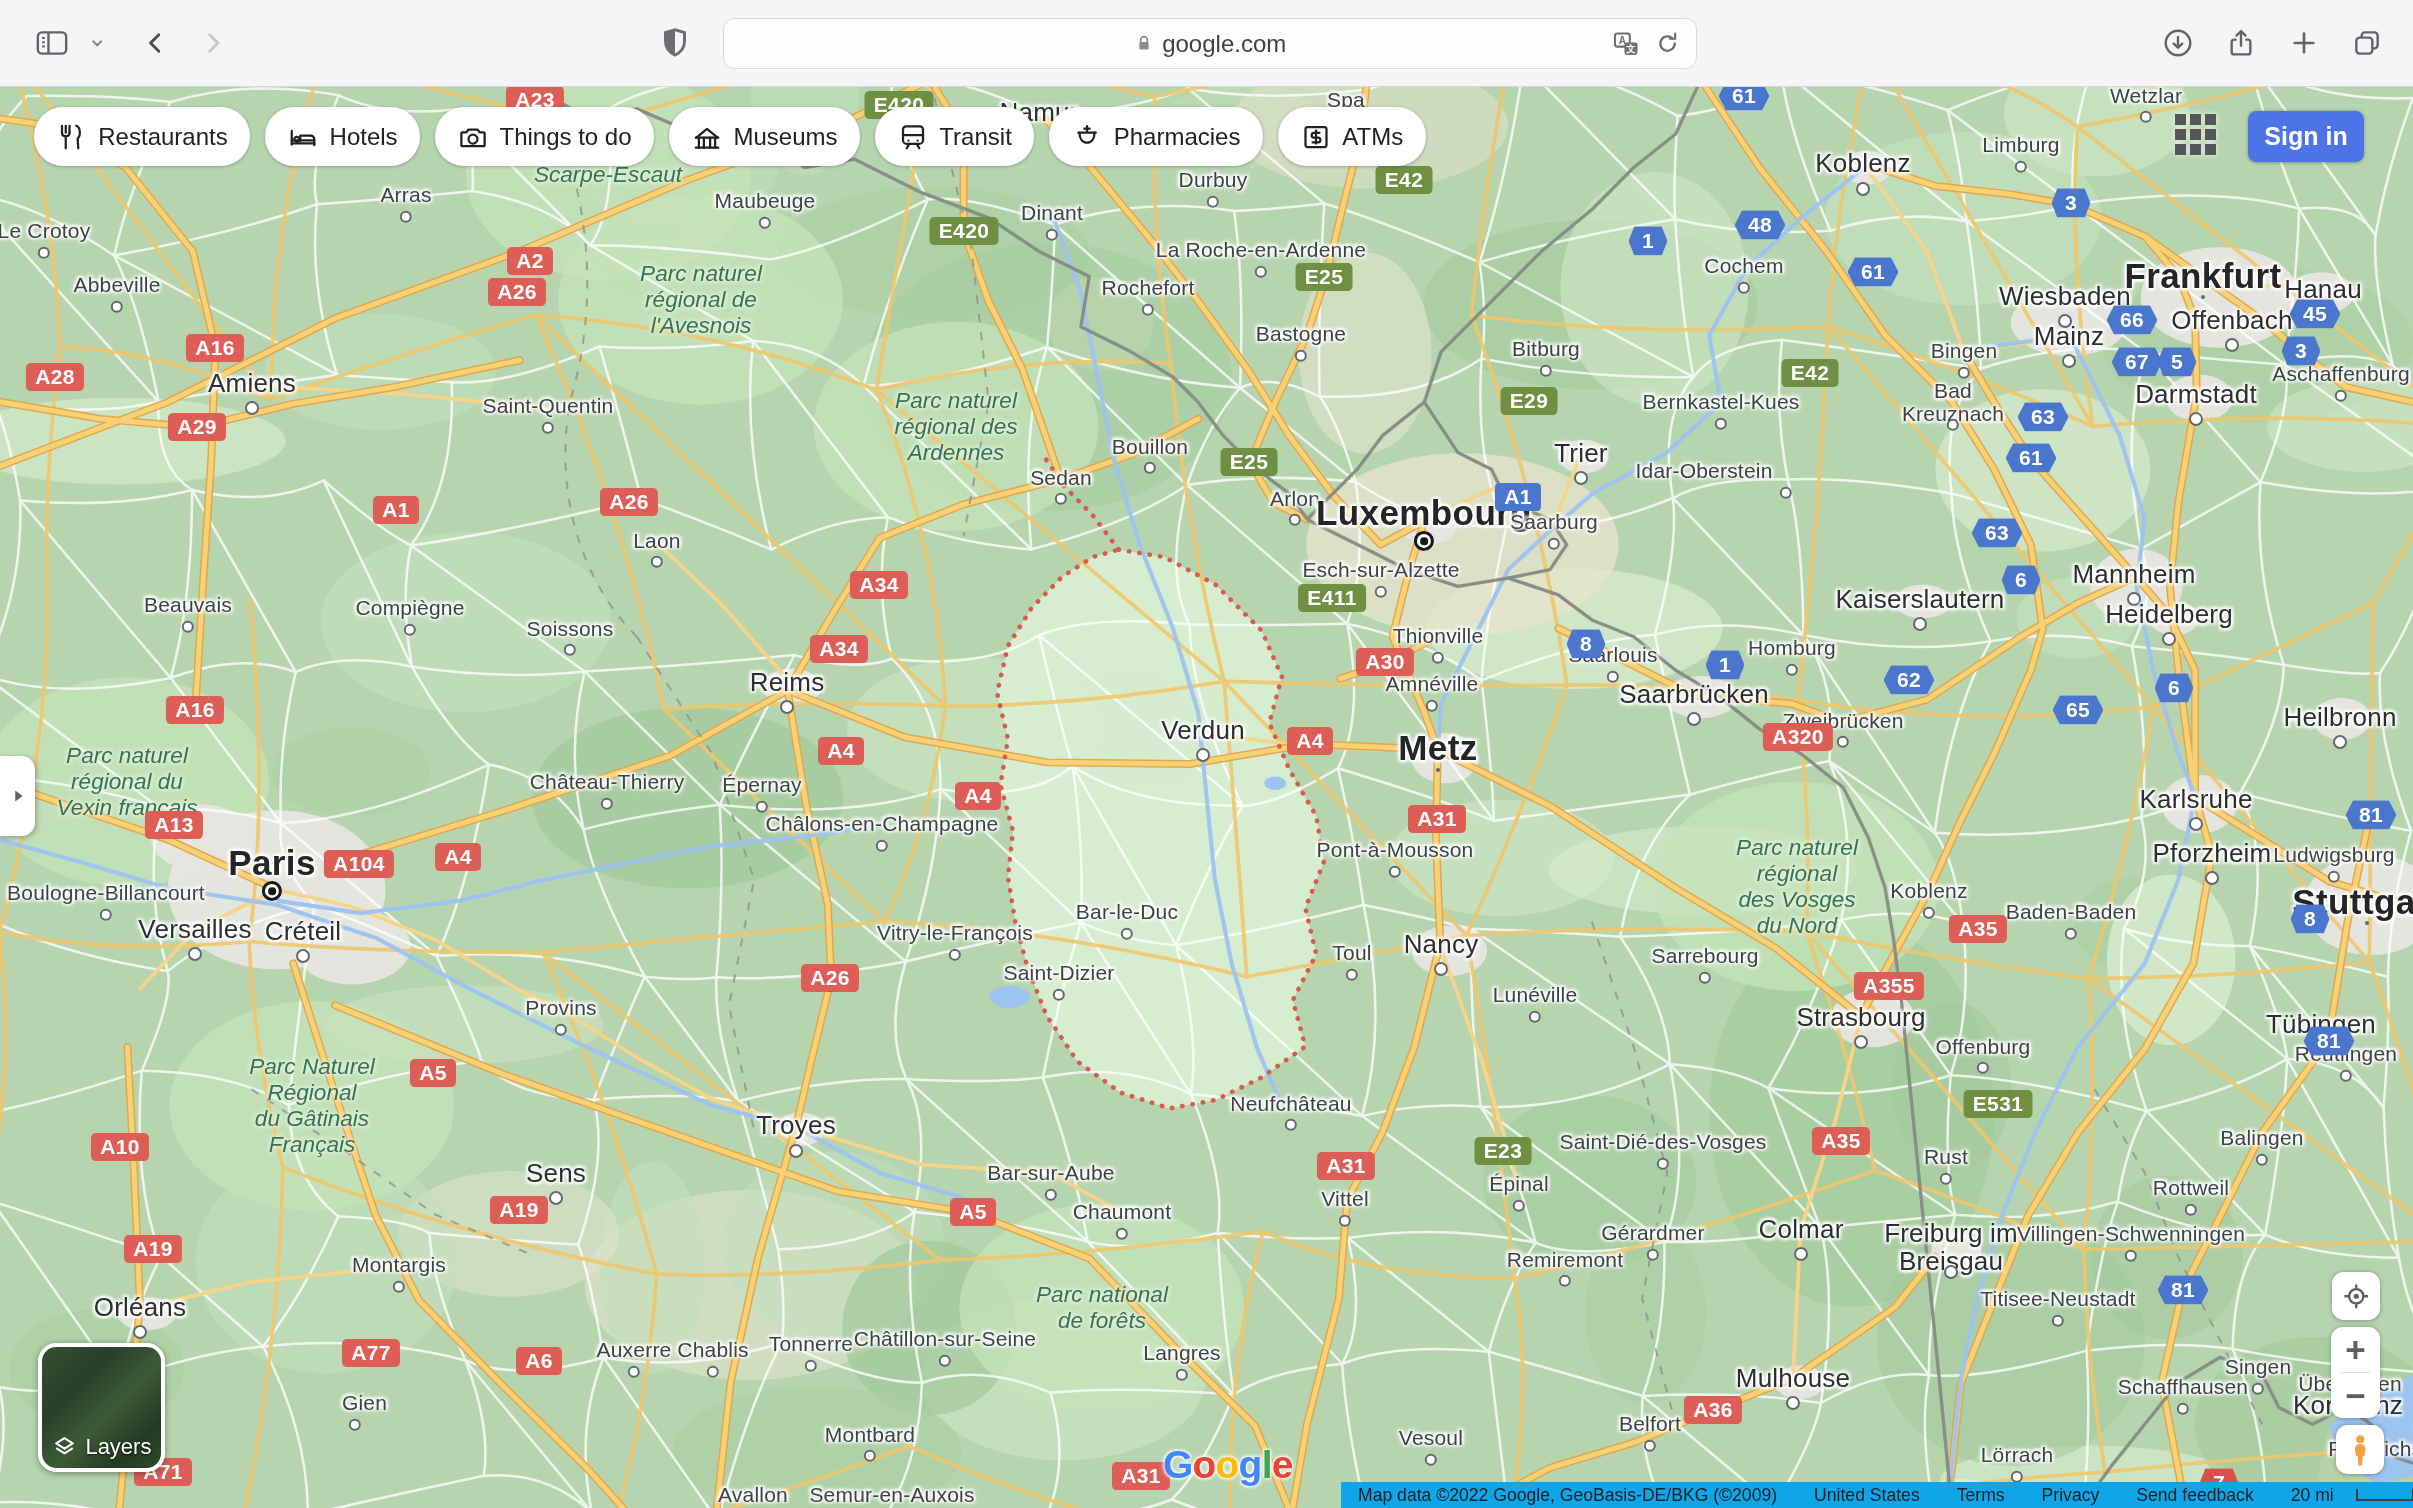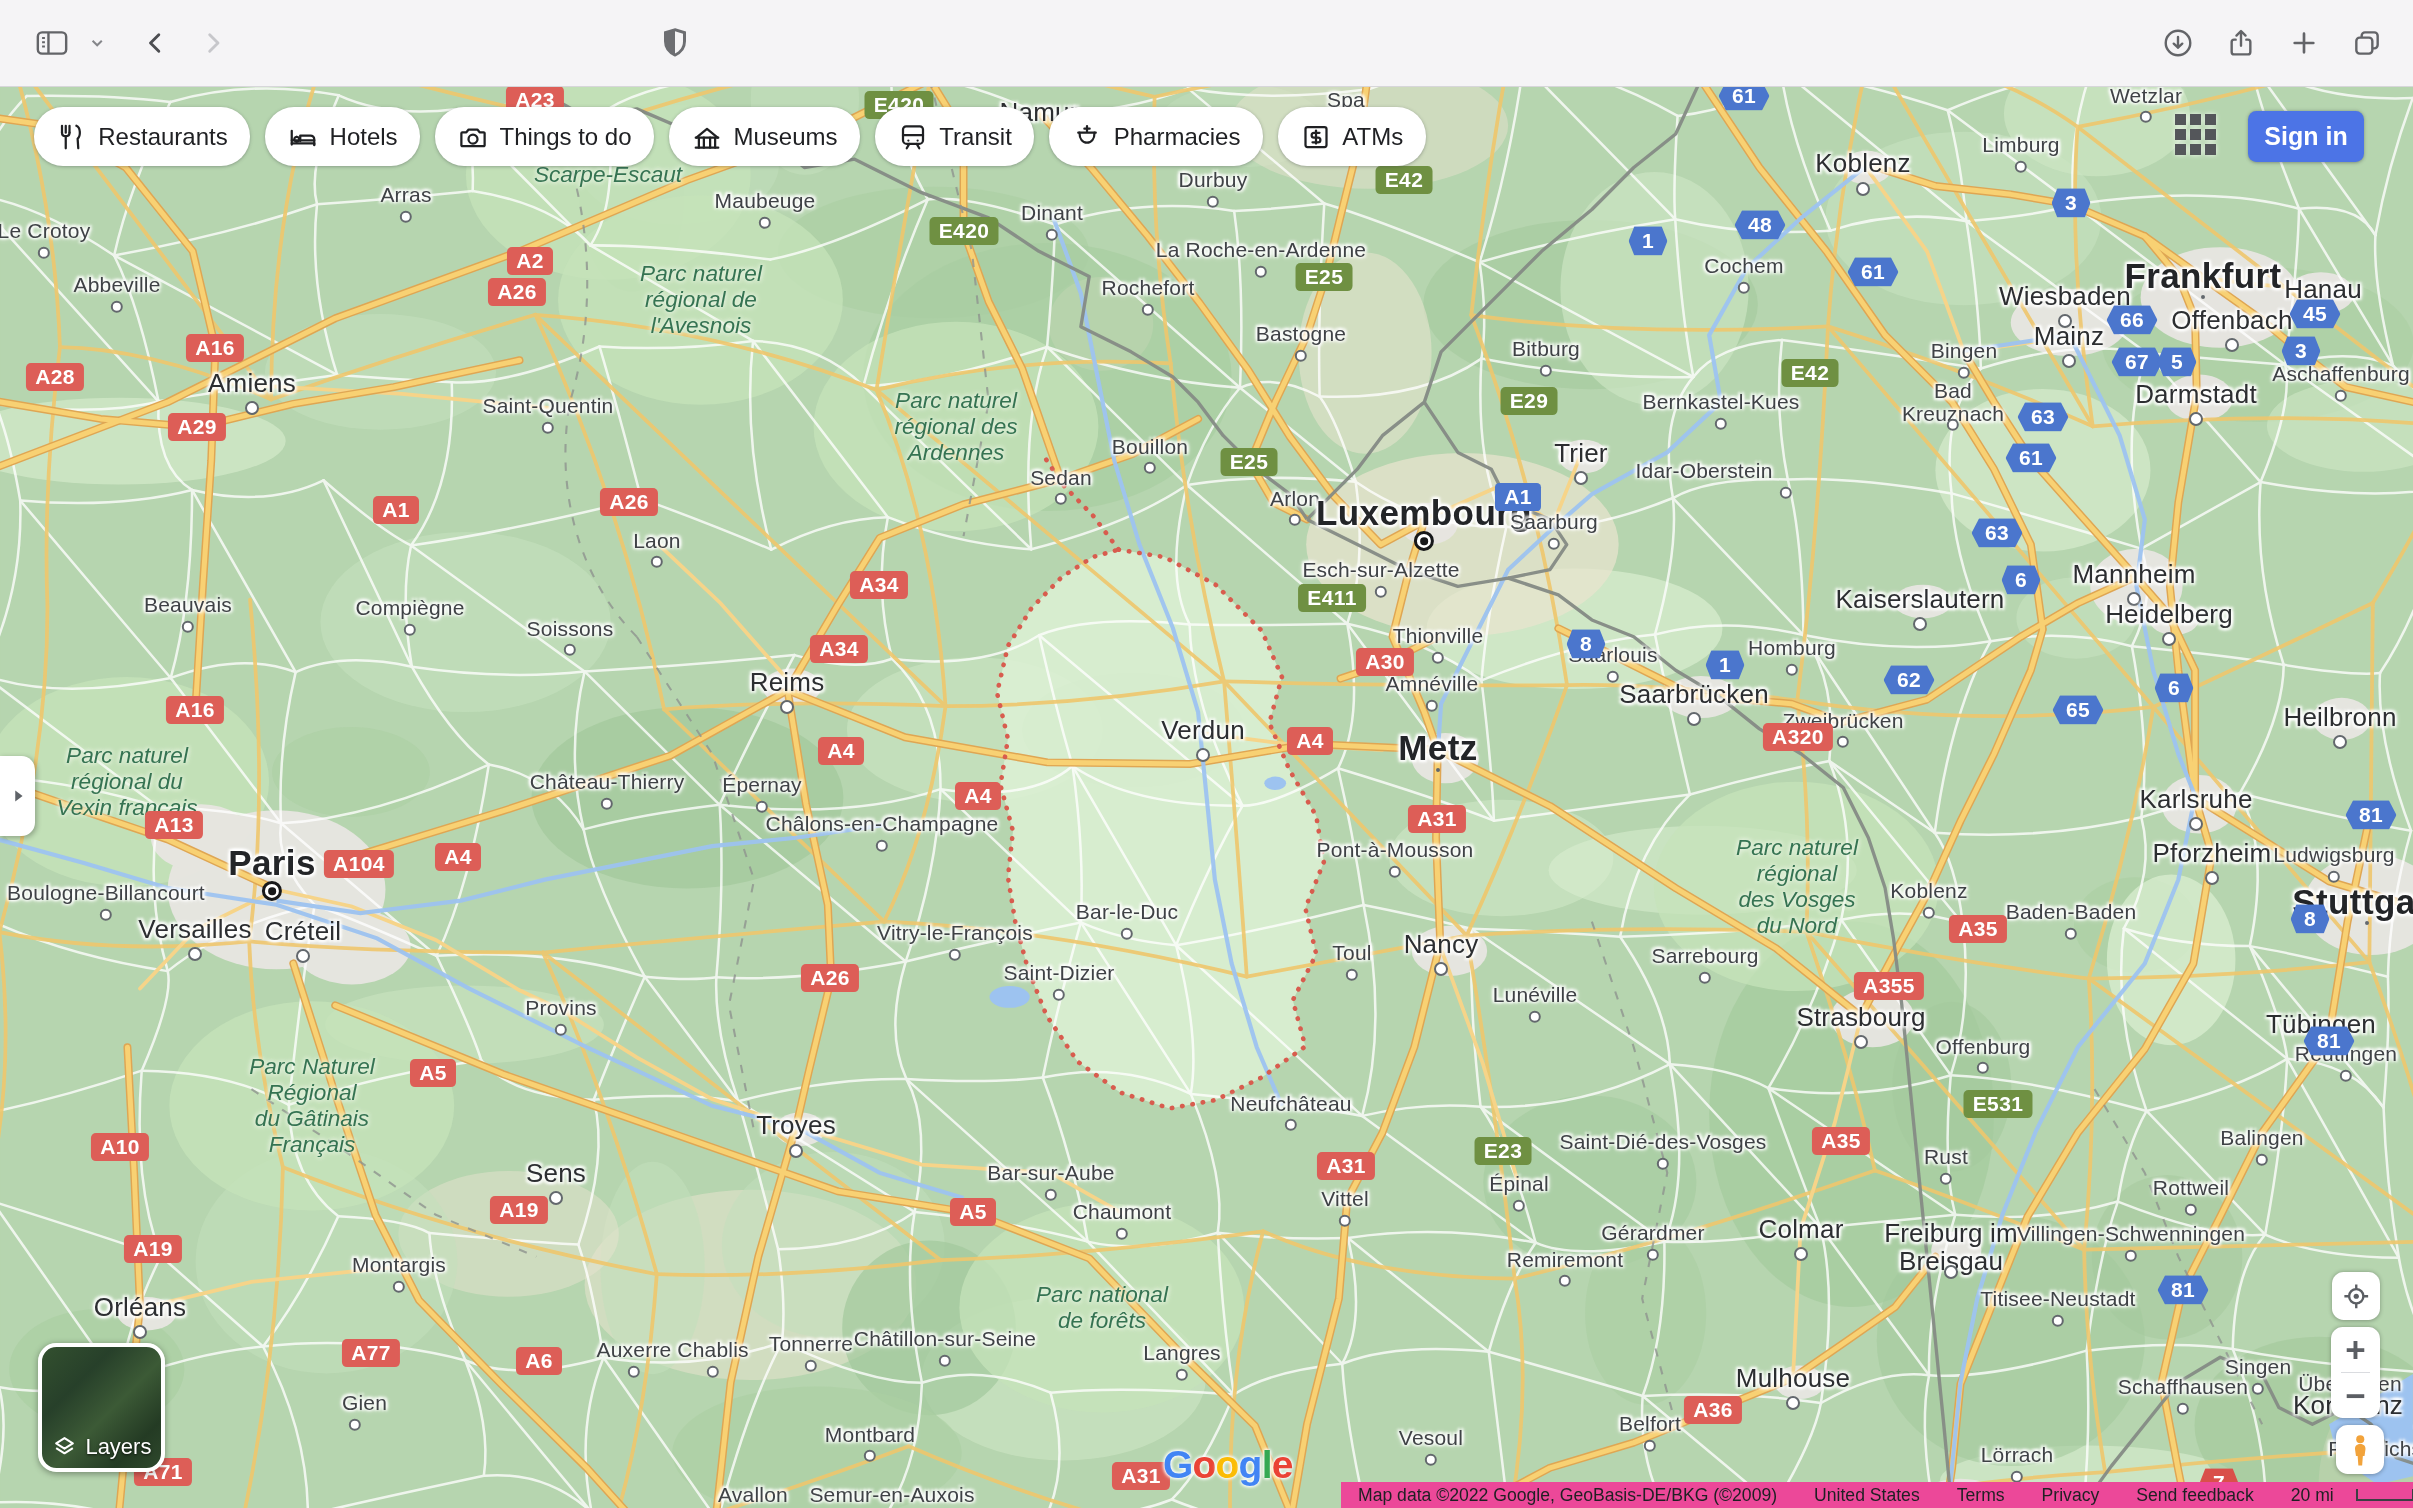--- a/index.html
+++ b/index.html
@@ -60,21 +60,21 @@
   .ctrl{position:absolute;background:#fff;border-radius:11.7px;box-shadow:0 0.8px 4.2px rgba(0,0,0,.3);z-index:40;
     display:flex;align-items:center;justify-content:center;color:#606368;cursor:pointer;}
   #loc-btn{left:2332px;top:1272px;width:48px;height:48px;}
   #zoom-pill{left:2331px;top:1327px;width:49px;height:91px;flex-direction:column;justify-content:space-between;padding:5px 0;box-sizing:border-box;}
   .zbtn{width:100%;text-align:center;font-size:35px;font-weight:700;color:#5b5e63;line-height:1;cursor:pointer;}
   #zoom-div{width:28.5px;height:0.8px;background:#dadce0;}
   #pegman{left:2336px;top:1425px;width:48px;height:49px;}
   
   #glogo{position:absolute;left:1163px;top:1443px;z-index:30;font-size:39px;font-weight:700;letter-spacing:-0.8px;
     text-shadow:0 0 3.4px #fff,0 0 3.4px #fff,0 0 5px #fff;cursor:pointer;}
-  #attrib{position:absolute;left:1341px;top:1482px;width:1073px;height:26px;background:#ec4899;z-index:35;
+  #attrib{position:absolute;left:1341px;top:1482px;width:1073px;height:26px;background:#0ea5e9;z-index:35;
     display:flex;align-items:center;gap:37px;padding-left:17px;box-sizing:border-box;
     font-size:17.6px;color:#1f2023;white-space:nowrap;}
   #attrib .lnk{cursor:pointer}
   #scalebar{width:120px;height:10px;border-left:2.5px solid #3c3f43;border-right:2.5px solid #3c3f43;
     border-bottom:2.5px solid #3c3f43;margin-left:-15px;}
 </style>
 </head>
 <body>
 
 <div id="map">
@@ -1228,20 +1228,39 @@
         <path d="M9 5l7 7-7 7"></path>
       </svg>
   </span>
   <span class="ticon" style="left:660px">
     <svg width="30" height="34" viewBox="0 0 24 26">
       <path d="M12 2l8 2.4v7.2c0 5.6-3.2 9.2-8 11.4-4.8-2.2-8-5.8-8-11.4V4.4z" fill="#6d6e72"></path>
       <path d="M12 3.6v17.8c3.8-2 6.4-5 6.4-9.8V5.5z" fill="#f5f4f6"></path>
       <path d="M12 2l8 2.4v7.2c0 5.6-3.2 9.2-8 11.4-4.8-2.2-8-5.8-8-11.4V4.4z" fill="none" stroke="#6d6e72" stroke-width="1.6"></path>
     </svg>
   </span>
+  <div id="url-pill">
+    <svg width="20" height="23.5" viewBox="0 0 24 24">
+      <path d="M8 10V7.5a4 4 0 0 1 8 0V10" fill="none" stroke="#8b8c90" stroke-width="2"></path>
+      <rect x="6.4" y="10" width="11.2" height="9" rx="1.6" fill="#8b8c90"></rect>
+    </svg>
+    <span>google.com</span>
+    <span class="right">
+      <svg width="28.5" height="28.5" viewBox="0 0 24 24" style="font-size:29px">
+        <rect x="2.5" y="3" width="12.5" height="11" rx="2" fill="none" stroke="#6d6e72" stroke-width="1.7"></rect>
+        <text x="8.7" y="11.6" text-anchor="middle" font-size="8.5" font-weight="bold" fill="#6d6e72" font-family="Liberation Sans,sans-serif">A</text>
+        <rect x="10.5" y="10.5" width="11" height="10.5" rx="2" fill="#6d6e72"></rect>
+        <text x="16" y="18.3" text-anchor="middle" font-size="8" font-weight="bold" fill="#fdfdfe" font-family="Liberation Sans,sans-serif">文</text>
+      </svg>
+      <svg width="27" height="27" viewBox="0 0 24 24" fill="none" stroke="#6d6e72" stroke-width="2" stroke-linecap="round">
+        <path d="M18.4 12a6.4 6.4 0 1 1-1.9-4.5"></path>
+          <path d="M18.8 3.2v4.6h-4.6" stroke-width="1.9"></path>
+      </svg>
+    </span>
+  </div>
   <span class="ticon" style="left:2162px">
     <svg width="32" height="32" viewBox="0 0 24 24" fill="none" stroke="#636468" stroke-width="1.8" stroke-linecap="round" stroke-linejoin="round">
       <circle cx="12" cy="12" r="9.2"></circle>
         <path d="M12 7.5v8M8.8 12.5l3.2 3 3.2-3"></path>
     </svg>
   </span>
   <span class="ticon" style="left:2225px">
     <svg width="32" height="32" viewBox="0 0 24 24" fill="none" stroke="#636468" stroke-width="1.8" stroke-linecap="round" stroke-linejoin="round">
       <path d="M8 9.5H6.8A1.8 1.8 0 0 0 5 11.3v7.4a1.8 1.8 0 0 0 1.8 1.8h10.4a1.8 1.8 0 0 0 1.8-1.8v-7.4a1.8 1.8 0 0 0-1.8-1.8H16"></path>
       <path d="M12 3.2V14M8.6 6.4L12 3l3.4 3.4"></path>

